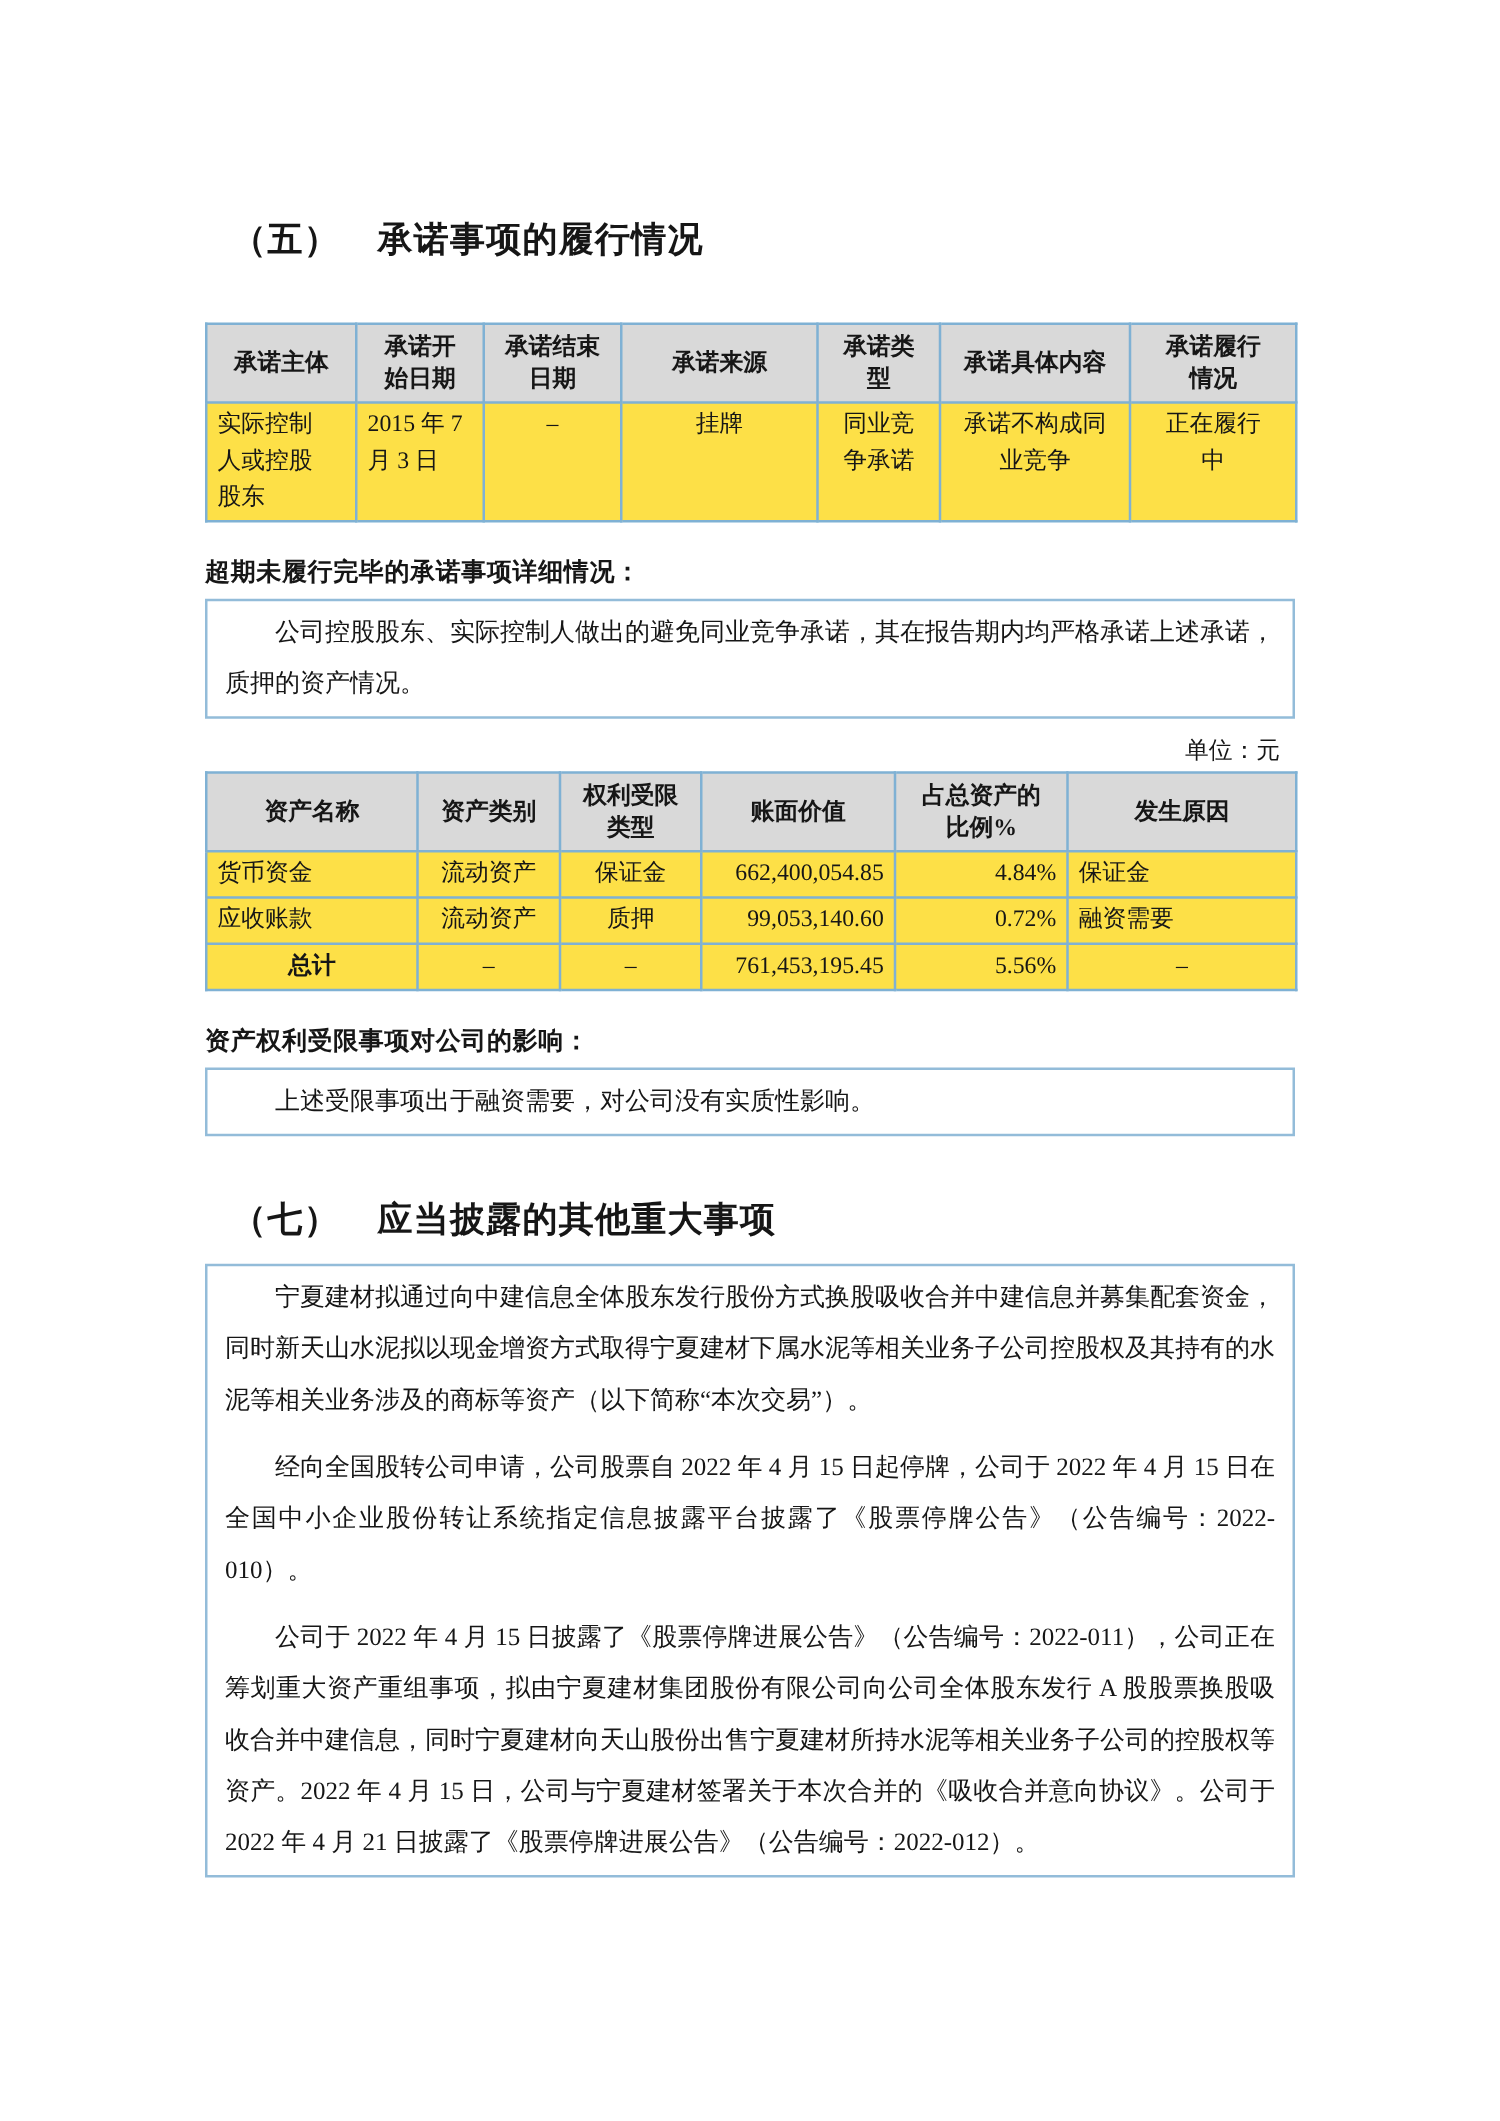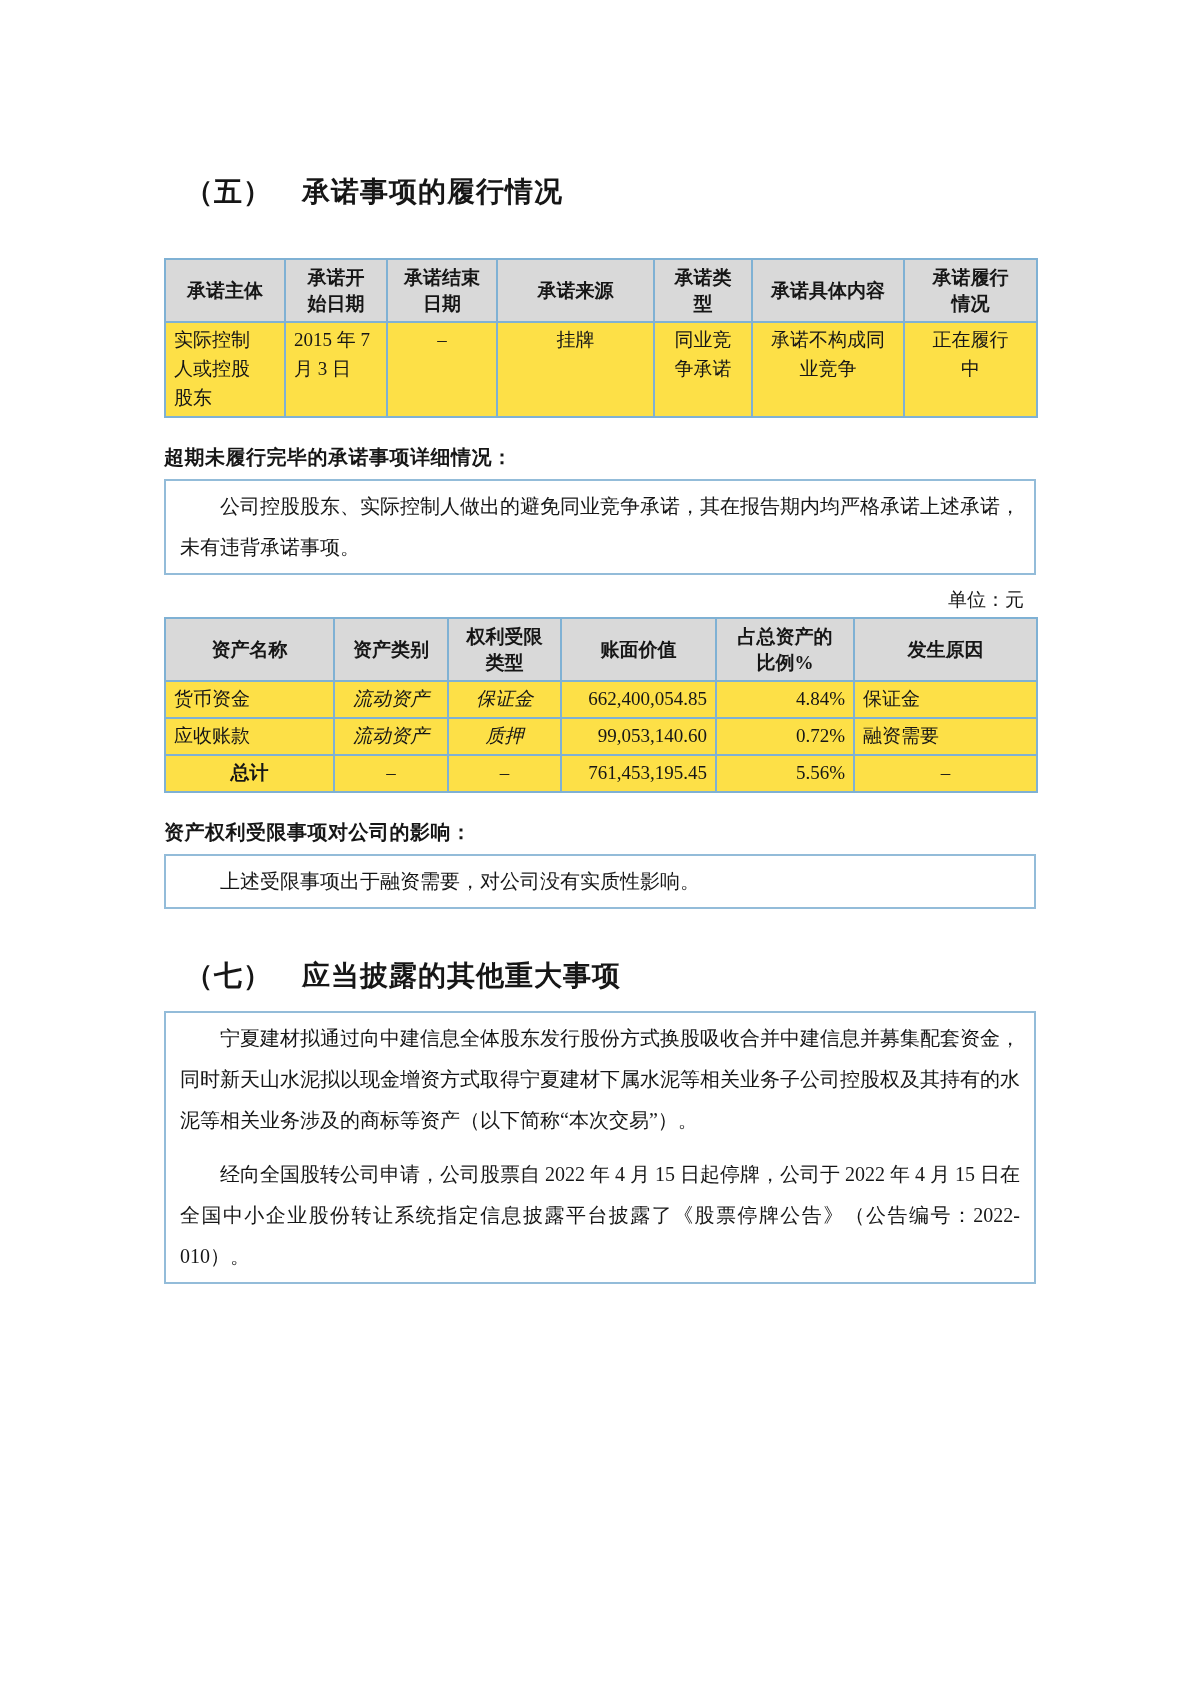--- a/index.html
+++ b/index.html
@@ -41,21 +41,21 @@
   }
 
   
   .t1 { margin-top: 47px; }
   .t1 td { text-align: center; }
   .t1 td.a-left { text-align: left; }
   .t1 tbody td { height: 88px; }
 
   
   .t2 td.c0 { text-align: left; }
-  .t2 td.c1, .t2 td.c2 { text-align: center; font-style: italic; }
+  .t2 td.c1, .t2 td.c2 { text-align: center; }
   .t2 td.c3, .t2 td.c4 { text-align: right; }
   .t2 td.c5 { text-align: left; }
   .t2 tr.total td.c0 { text-align: center; font-weight: bold; }
   .t2 tr.total td.c5 { text-align: center; }
 
   .unit-label {
     margin-top: 12px; margin-bottom: 4px;
     font-size: 19px; text-align: right; padding-right: 12px;
   }
 
@@ -120,21 +120,21 @@
         <td>承诺不构成同
 业竞争</td>
         <td>正在履行
 中</td>
       </tr>
     </tbody>
   </table>
 
   <div class="sub-heading" id="overdue-heading">超期未履行完毕的承诺事项详细情况：</div>
   <div class="text-box">
-    <p>公司控股股东、实际控制人做出的避免同业竞争承诺，其在报告期内均严格承诺上述承诺，未有违背承诺事项。</p>
+    <p>公司控股股东、实际控制人做出的避免同业竞争承诺，其在报告期内均严格承诺上述承诺，质押的资产情况。</p>
   </div>
 
 
   <div class="unit-label">单位：元</div>
 
   <table class="t2">
     <colgroup>
       <col style="width:169px">
         <col style="width:114px">
         <col style="width:113px">
@@ -185,15 +185,16 @@
   <div class="sub-heading" id="impact-heading">资产权利受限事项对公司的影响：</div>
   <div class="text-box">
     <p>上述受限事项出于融资需要，对公司没有实质性影响。</p>
   </div>
 
   <h2 class="sec-heading" id="s7-heading"><span class="num">（七）</span><span>应当披露的其他重大事项</span></h2>
 
   <div class="text-box">
     <p>宁夏建材拟通过向中建信息全体股东发行股份方式换股吸收合并中建信息并募集配套资金，同时新天山水泥拟以现金增资方式取得宁夏建材下属水泥等相关业务子公司控股权及其持有的水泥等相关业务涉及的商标等资产（以下简称“本次交易”）。</p>
     <p>经向全国股转公司申请，公司股票自 2022 年 4 月 15 日起停牌，公司于 2022 年 4 月 15 日在全国中小企业股份转让系统指定信息披露平台披露了《股票停牌公告》（公告编号：2022-010）。</p>
+    <p>公司于 2022 年 4 月 15 日披露了《股票停牌进展公告》（公告编号：2022-011），公司正在筹划重大资产重组事项，拟由宁夏建材集团股份有限公司向公司全体股东发行 A 股股票换股吸收合并中建信息，同时宁夏建材向天山股份出售宁夏建材所持水泥等相关业务子公司的控股权等资产。2022 年 4 月 15 日，公司与宁夏建材签署关于本次合并的《吸收合并意向协议》。公司于 2022 年 4 月 21 日披露了《股票停牌进展公告》（公告编号：2022-012）。</p>
   </div>
 
 </div>
 
 </body></html>

